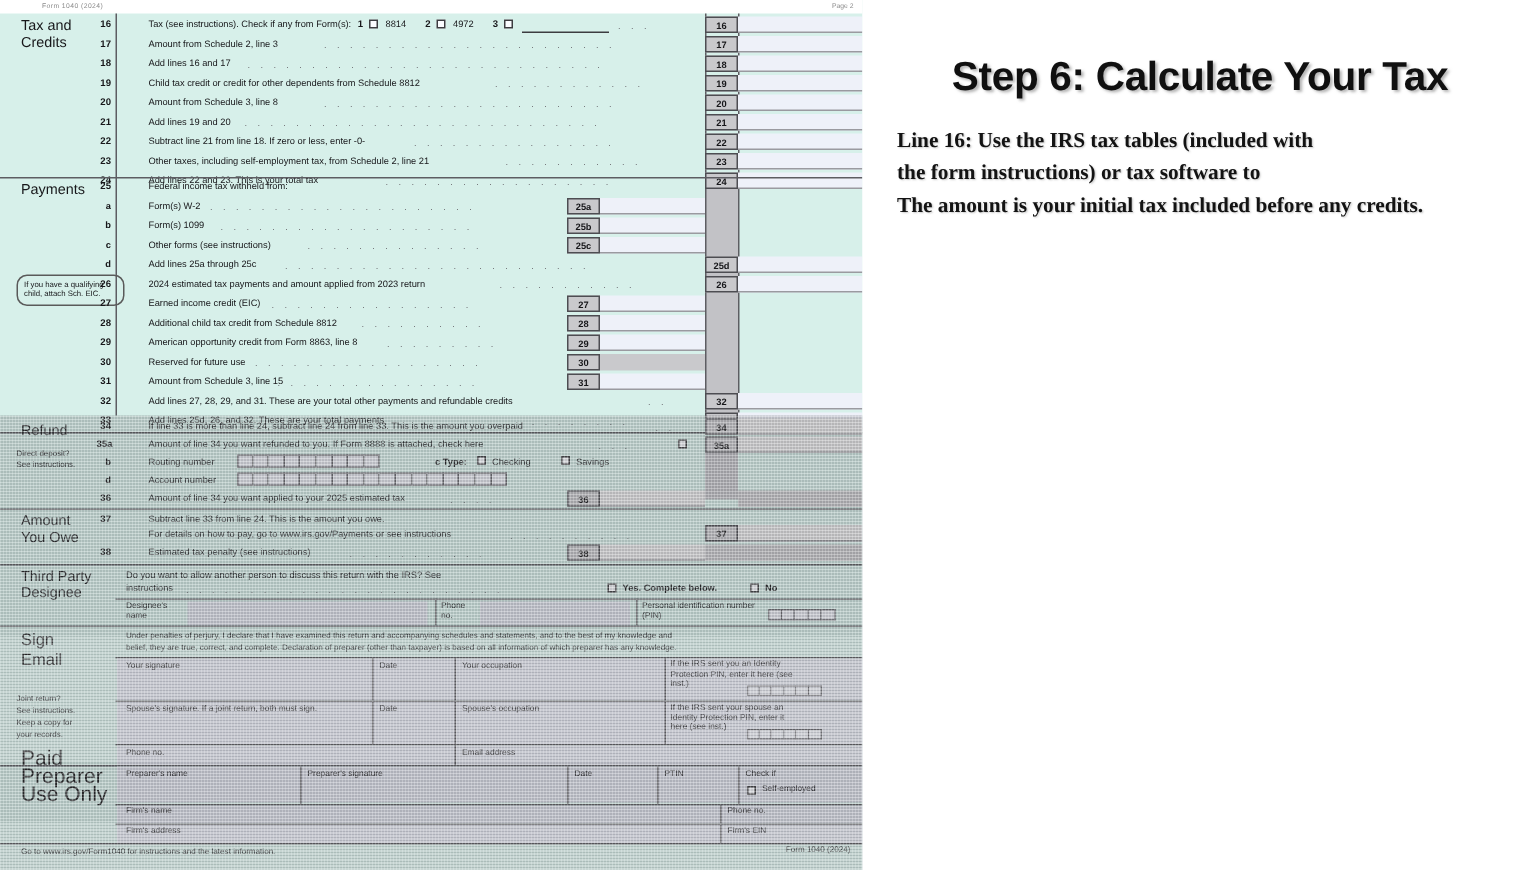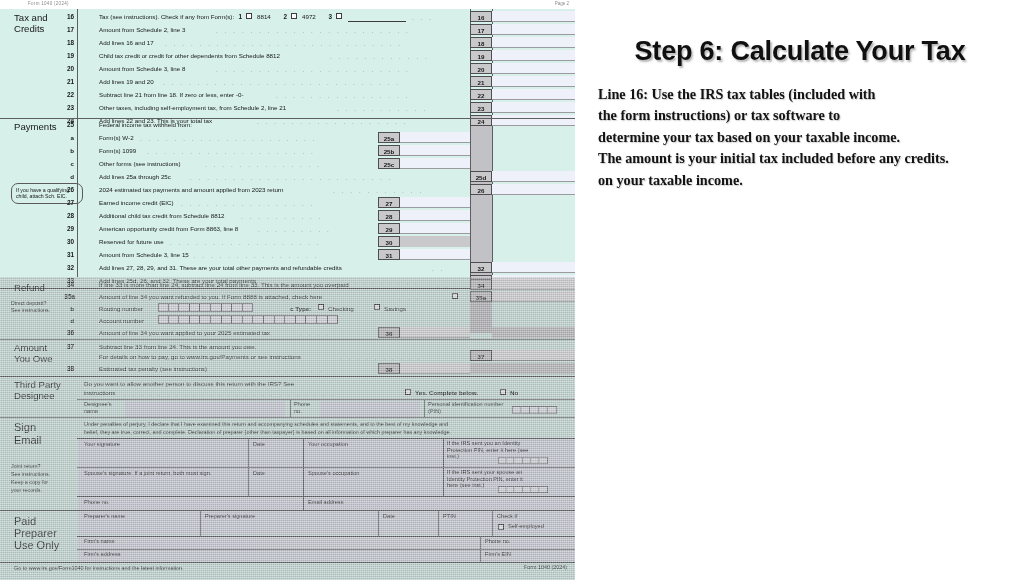--- a/index.html
+++ b/index.html
@@ -418,21 +418,21 @@
     </div>
 
     <div class="rule" style="left:77px;top:496px;width:498px;"></div>
     <div class="fieldbg" style="left:78px;top:497px;width:497px;height:13px;"></div>
     <div class="fieldlbl" style="left:84px;top:499px;z-index:5;">Phone no.</div>
     <div class="vrule" style="left:303px;top:496px;height:14px;z-index:5;"></div>
     <div class="fieldlbl" style="left:308px;top:499px;z-index:5;">Email address</div>
 
     <div class="rule" style="left:0;top:510px;width:575px;"></div>
 
-    <div class="hdr" style="top:515px;font-size:11px;line-height:12px;">
+    <div class="hdr" style="top:499px;font-size:14px;line-height:12px;">
       <div>Paid</div>
       <div>Preparer</div>
       <div>Use Only</div>
     </div>
     <div class="fieldbg" style="left:78px;top:511px;width:497px;height:24px;"></div>
     <div class="fieldlbl" style="left:84px;top:513px;z-index:5;">Preparer's name</div>
     <div class="vrule" style="left:200px;top:511px;height:25px;z-index:5;"></div>
     <div class="fieldlbl" style="left:205px;top:513px;z-index:5;">Preparer's signature</div>
     <div class="vrule" style="left:378px;top:511px;height:25px;z-index:5;"></div>
     <div class="fieldlbl" style="left:383px;top:513px;z-index:5;">Date</div>
@@ -461,20 +461,18 @@
 
     <div id="shade"></div>
     <div id="noise"></div>
   </div>
 
   <div id="text-pane">
     <div id="step-title">Step 6: Calculate Your Tax</div>
     <div id="body-text">
       <div>Line 16: Use the IRS tax tables (included with</div>
       <div>the form instructions) or tax software to</div>
-      <div>determine your tax based on your taxable income.</div>
       <div>The amount is your initial tax included before any credits.</div>
-      <div>on your taxable income.</div>
     </div>
 
   </div>
 
 </div>
 
 </body></html>

